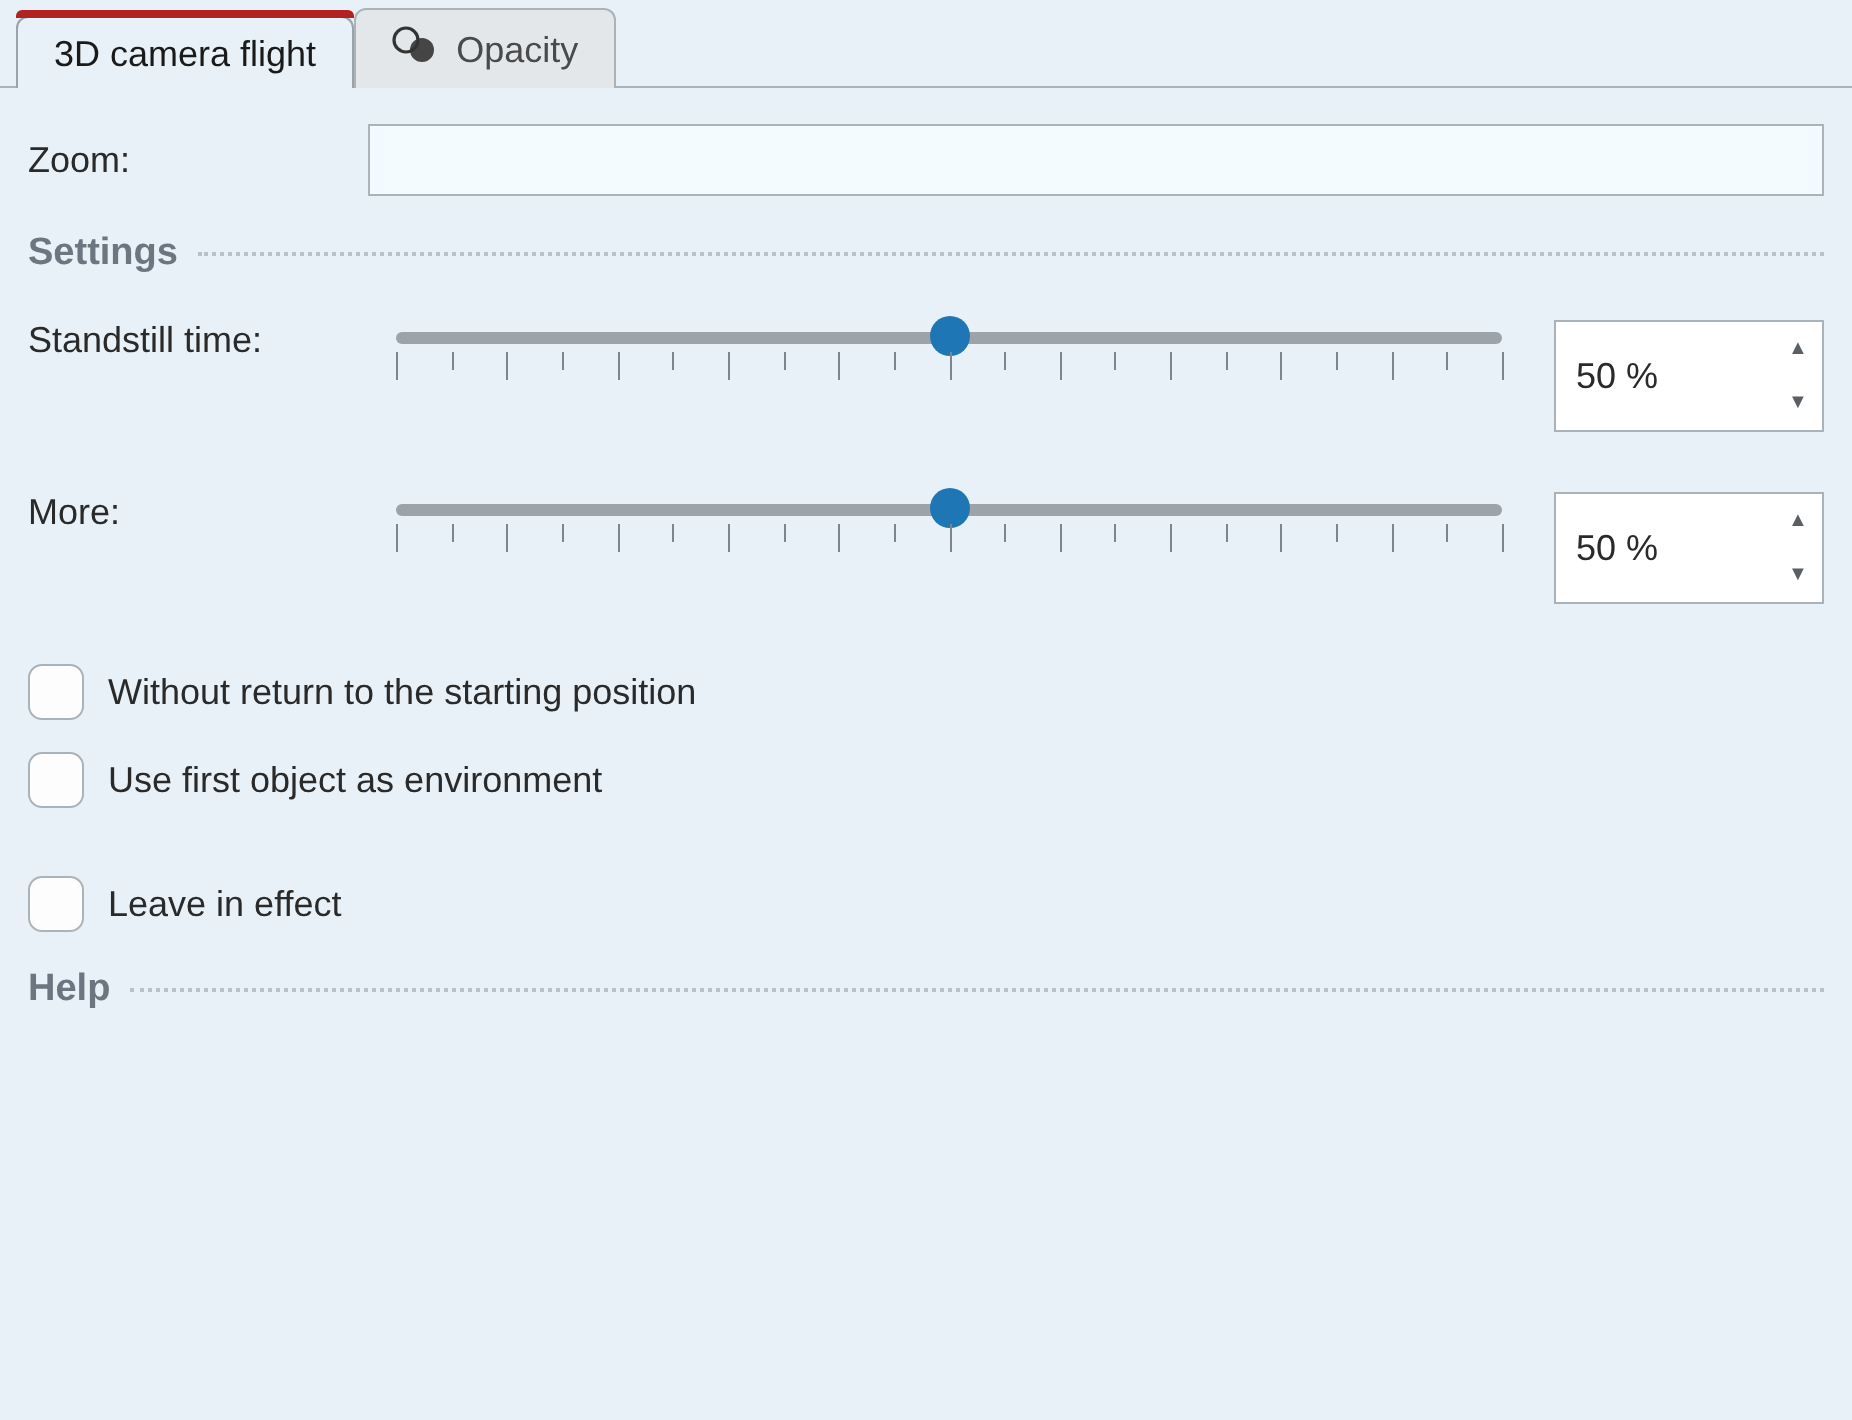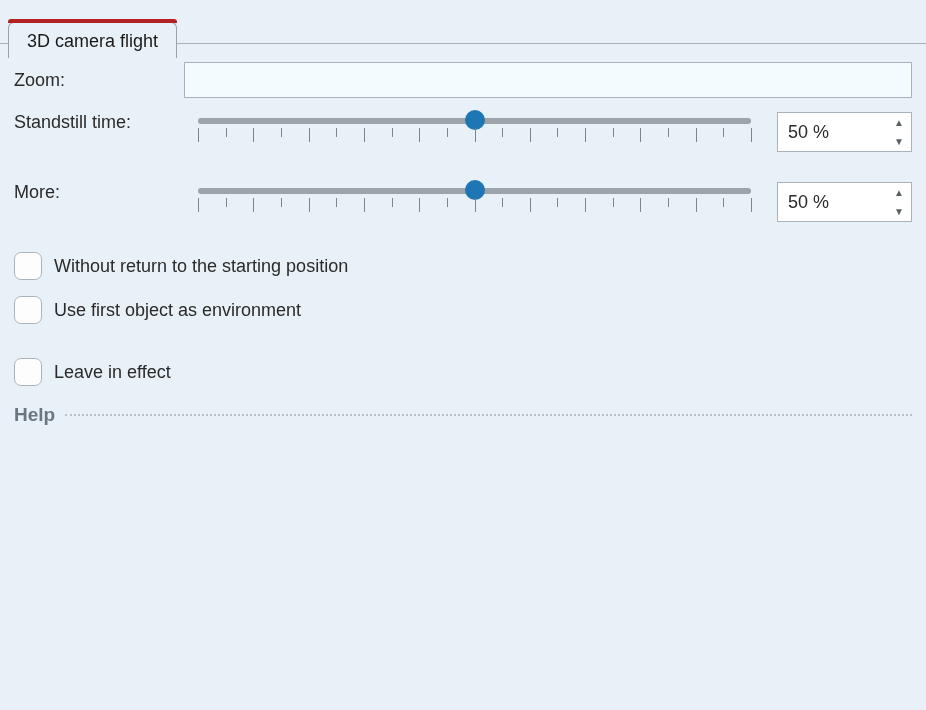--- a/index.html
+++ b/index.html
@@ -25,21 +25,21 @@
   display: flex;
   align-items: center;
   gap: 8px;
   padding: 8px 18px 6px 18px;
   border: 1px solid #aab3ba;
   border-bottom: none;
   border-radius: 6px 6px 0 0;
   background: #e3e7ea;
   color: #4a4a4a;
   position: relative;
-  top: 15px;
+  top: 1px;
   cursor: pointer;
 }
 .tab.active {
   background: #e8f1f7;
   color: #1a1a1a;
   border-color: #9aa3aa;
 }
 .tab.active::before {
   content: "";
   position: absolute;
@@ -133,21 +133,21 @@
   position: absolute;
   width: 1px;
   background: #7e868c;
   top: 0;
 }
 .ticks span.minor { height: 9px; }
 .ticks span.major { height: 14px; }
 
 .spinner {
   width: 135px;
-  height: 40px;
+  height: 56px;
   border: 1px solid #aab3ba;
   background: #fff;
   display: flex;
   align-items: stretch;
 }
 .spinner .value {
   flex-grow: 1;
   display: flex;
   align-items: center;
   padding-left: 10px;
@@ -190,29 +190,42 @@
   color: #222;
 }
 </style>
 </head>
 <body>
 
 <div class="tabs">
   <div class="tab active">
     <span>3D camera flight</span>
   </div>
+  <div class="tab">
+    <span>
+      <svg width="24" height="20" viewBox="0 0 24 20">
+        <ellipse cx="7" cy="7" rx="6" ry="6" fill="none" stroke="#333" stroke-width="1.6"></ellipse>
+        <ellipse cx="15" cy="12" rx="6" ry="6" fill="#333" opacity="0.9"></ellipse>
+      </svg>
+    </span>
+    <span>Opacity</span>
+  </div>
 </div>
 
 <div class="panel">
 
   <div class="row">
     <div class="field-label">Zoom:</div>
     <input class="text-input" type="text" value="" style="">
   </div>
 
+  <div class="section-header">
+    <span>Settings</span>
+    <span class="dots"></span>
+  </div>
 
   <div class="slider-row">
     <div class="field-label">Standstill time:</div>
     <div class="slider-wrap">
       <div class="slider-track"></div>
       <div class="slider-thumb" style="left:50%"></div>
       <div class="ticks" id="ticks1">
           <span class="major" style="left: 0%;"></span>
           <span class="minor" style="left: 5%;"></span>
           <span class="major" style="left: 10%;"></span>

